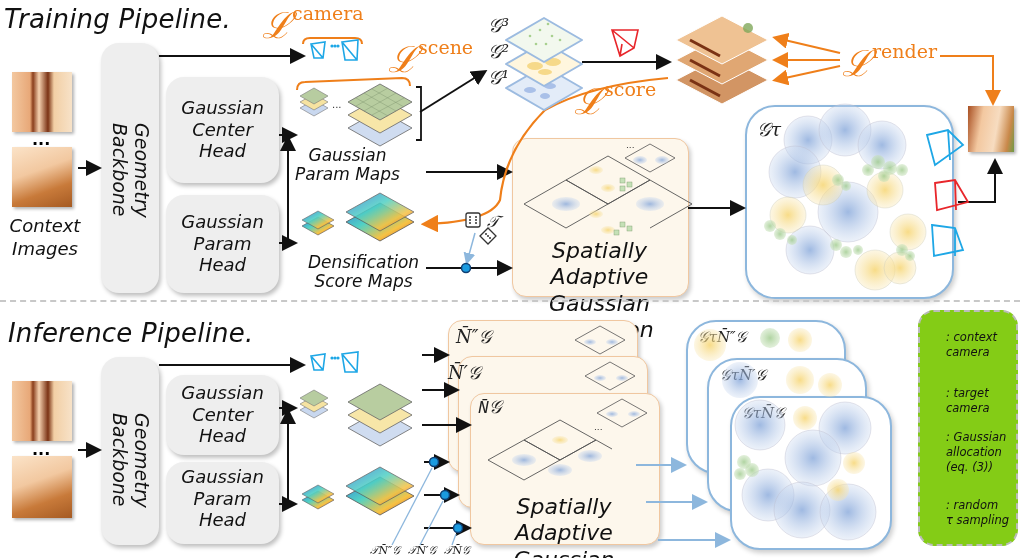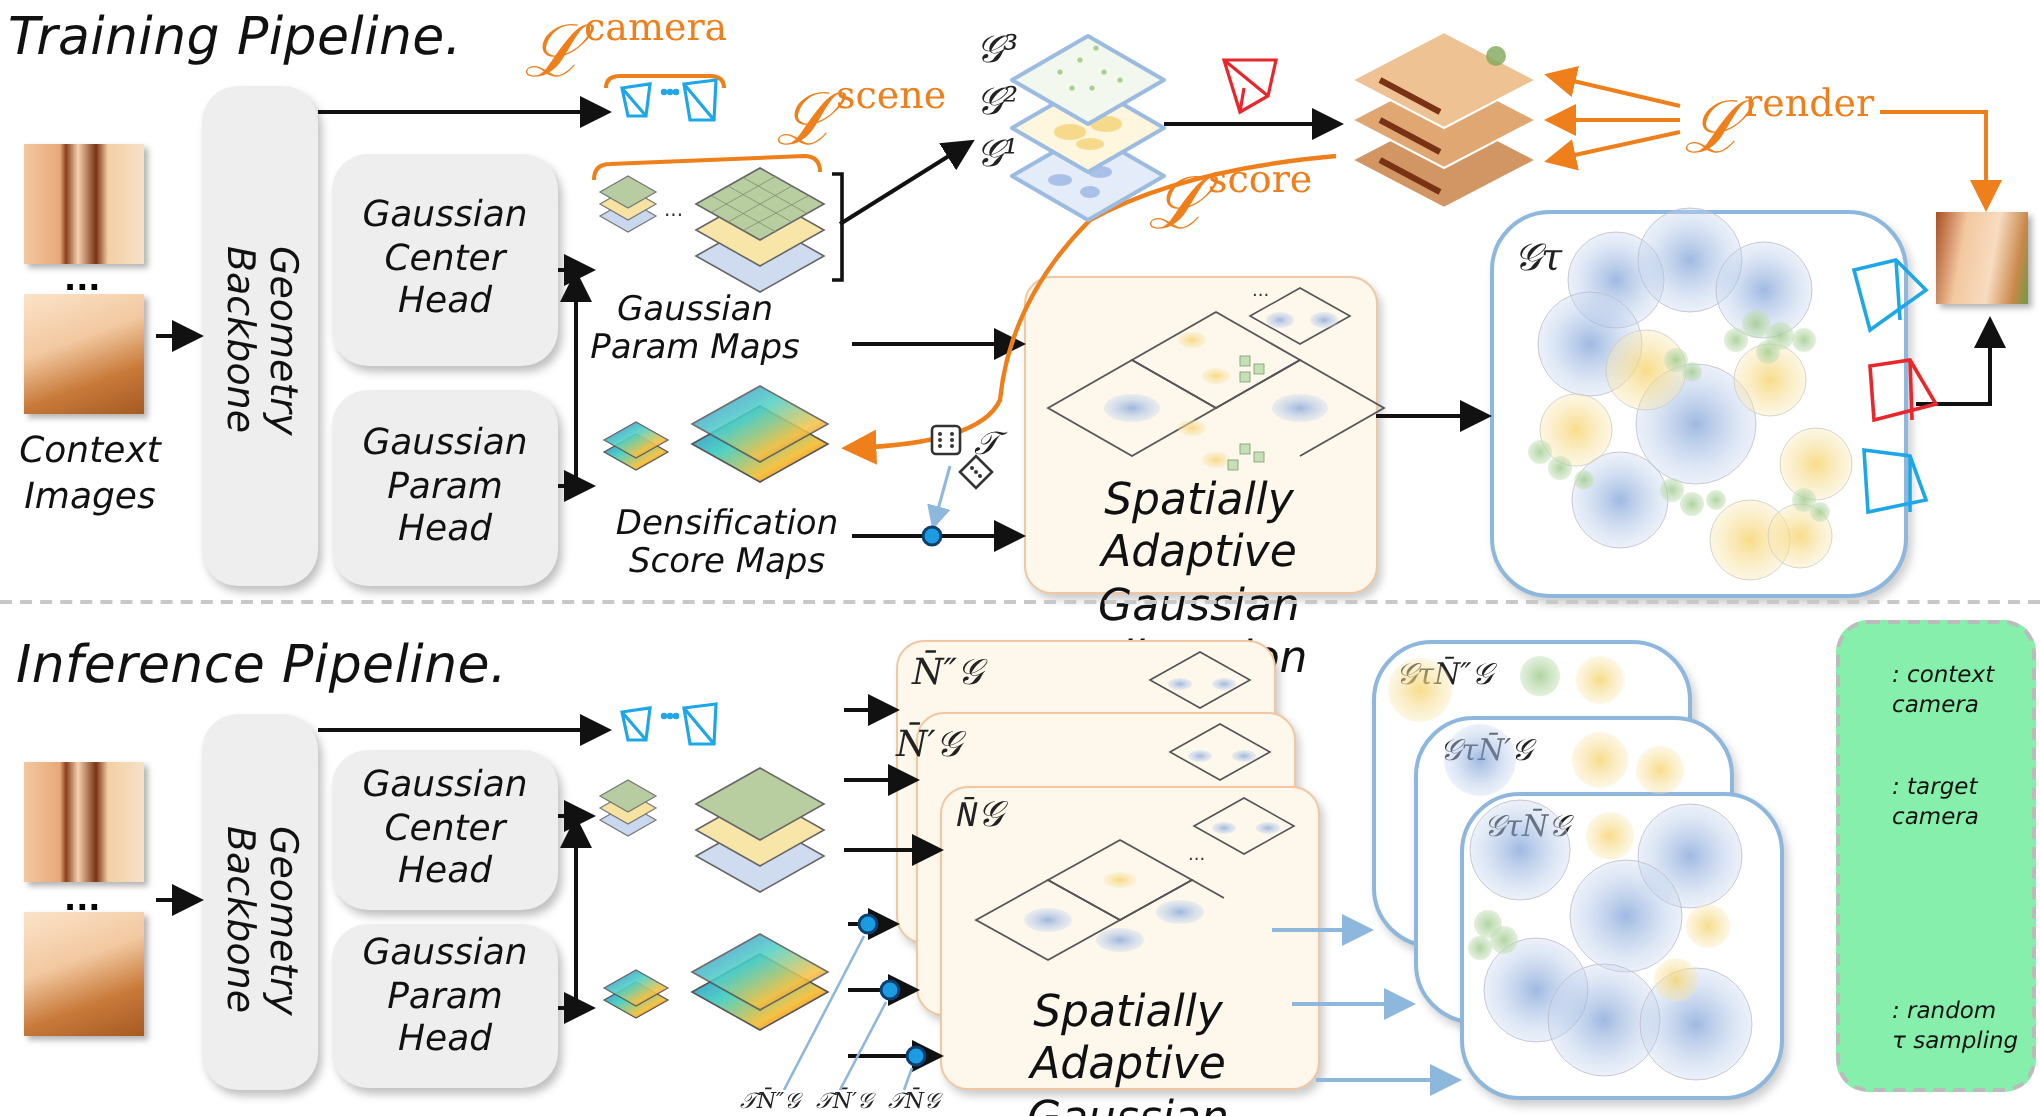--- a/index.html
+++ b/index.html
@@ -10,21 +10,21 @@
   .box-label { position: absolute; font-style: italic; font-size: 18px; color: #111; text-align: center; line-height: 1.2; white-space: pre-line; font-family: "DejaVu Sans", sans-serif; }
   .backbone-label { position: absolute; font-style: italic; font-size: 19px; color: #111; writing-mode: vertical-rl; text-align: center; white-space: pre-line; line-height: 1.15; font-family: "DejaVu Sans", sans-serif; }
   .caption { position: absolute; font-style: italic; font-size: 17px; color: #111; text-align: center; line-height: 1.1; white-space: pre-line; font-family: "DejaVu Sans", sans-serif; }
   .alloc-box { position: absolute; background: #fdf7ec; border: 1.5px solid #f0c7a0; border-radius: 14px; box-shadow: 2px 3px 4px rgba(0,0,0,0.2); }
   .alloc-label { position: absolute; font-style: italic; font-size: 22px; color: #111; text-align: center; line-height: 1.2; white-space: pre-line; font-family: "DejaVu Sans", sans-serif; }
   .g-box { position: absolute; background: #ffffff; border: 2.5px solid #8db7dd; border-radius: 30px; box-shadow: 2px 3px 5px rgba(0,0,0,0.2); overflow: hidden; }
   .loss { position: absolute; font-family: "DejaVu Serif", serif; color: #ef7f1a; }
   .loss .L { font-style: italic; font-size: 36px; font-family: "DejaVu Serif", serif; }
   .loss .sup { font-size: 19px; position: relative; top: -18px; }
   .math { position: absolute; font-family: "DejaVu Serif", serif; font-style: italic; color: #222; }
-  .legend { position: absolute; left: 918px; top: 310px; width: 96px; height: 232px; background: #86efac; border: 2px dashed #bbbbbb; border-radius: 16px; }
+  .legend { position: absolute; left: 918px; top: 310px; width: 96px; height: 232px; background: #84cc16; border: 2px dashed #bbbbbb; border-radius: 16px; }
   .legend-item { position: absolute; left: 8px; font-style: italic; font-size: 11.5px; color: #111; line-height: 1.3; font-family: "DejaVu Sans", sans-serif; }
   .photo { position: absolute; box-shadow: 2px 2px 3px rgba(0,0,0,0.3); }
   .divider { position: absolute; left: 0; top: 300px; width: 1020px; border-top: 2px dashed #c8c8c8; }
 </style>
 </head>
 <body>
 
 <div class="abs section-title" style="left:4px; top:4px;">Training Pipeline.</div>
 
 <div class="photo" style="left:12px; top:72px; width:60px; height:60px; background:linear-gradient(90deg,#f3c8a0 0%,#e8a878 30%,#8a3e1c 35%,#f5d2b0 45%,#7a3214 60%,#f2cfa5 70%,#f7e2c8 100%);"></div>
@@ -404,15 +404,18 @@
       <text x="936" y="502" font-size="9" font-style="italic" fill="#555" font-family="DejaVu Serif, serif">𝒯</text>
     </g>
   </g>
 </svg>
 
 <div class="legend">
   <div class="legend-item" style="left:26px; top:18px; white-space:pre-line;">: context
 camera</div>
   <div class="legend-item" style="left:26px; top:74px; white-space:pre-line;">: target
 camera</div>
+  <div class="legend-item" style="left:26px; top:118px; white-space:pre-line;">: Gaussian
+allocation
+(eq. (3))</div>
   <div class="legend-item" style="left:26px; top:186px; white-space:pre-line;">: random
 τ sampling</div>
 </div>
 
 </body></html>

